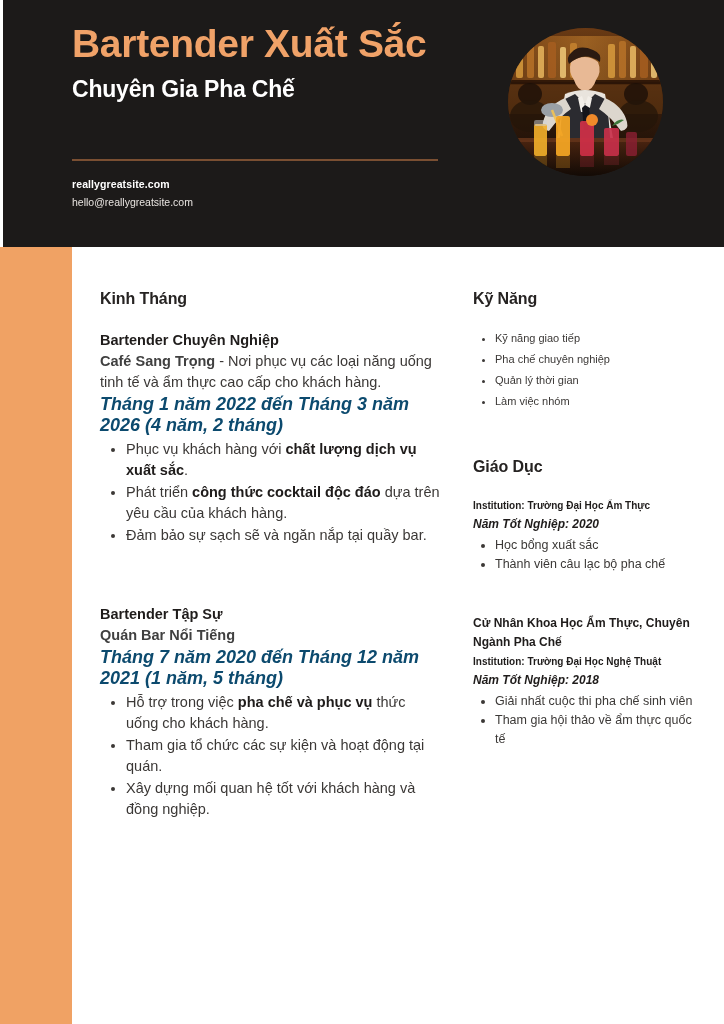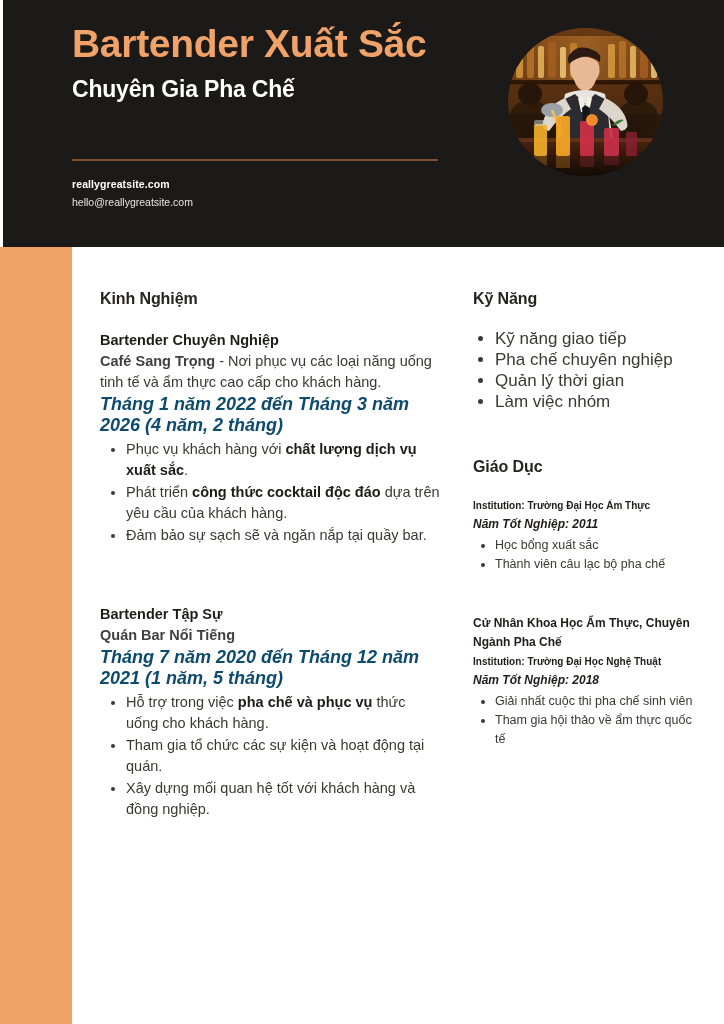--- a/index.html
+++ b/index.html
@@ -160,21 +160,21 @@
   }
   ul.bullets li b { color: #1f1c1b; font-weight: bold; }
 
   
   ul.skills {
     margin: 0;
     padding-left: 22px;
     list-style: disc;
   }
   ul.skills li {
-    font-size: 17px;
+    font-size: 11px;
     line-height: 21px;
     color: #3b3836;
   }
   .edu-block { margin-bottom: 20px; }
   .edu-block:last-child { margin-bottom: 12px; }
   .edu-degree {
     font-size: 12px;
     font-weight: bold;
     color: #1f1c1b;
     line-height: 19px;
@@ -295,21 +295,21 @@
         <rect x="48" y="128" width="14" height="12" fill="#f2a424" opacity="0.25"></rect>
         <rect x="72" y="128" width="14" height="11" fill="#cf2f47" opacity="0.22"></rect>
         <rect x="96" y="128" width="15" height="9" fill="#c8304a" opacity="0.2"></rect>
       </svg>
     </div>
   </div>
 
   <div class="stripe"></div>
 
   <div class="col-left">
-    <div class="section-title">Kinh Nghiệm</div>
+    <div class="section-title">Kinh Tháng</div>
 
     <div class="job">
       <div class="job-title">Bartender Chuyên Nghiệp</div>
       <div class="job-company"><b>Café Sang Trọng</b><span> - Nơi phục vụ các loại năng uống tinh tế và ẩm thực cao cấp cho khách hàng.</span></div>
       <div class="job-dates">Tháng 1 năm 2022 đến Tháng 3 năm 2026 (4 năm, 2 tháng)</div>
       <ul class="bullets">
         <li><span>Phục vụ khách hàng với </span><b>chất lượng dịch vụ xuất sắc</b><span>.</span></li>
         <li><span>Phát triển </span><b>công thức cocktail độc đáo</b><span> dựa trên yêu cầu của khách hàng.</span></li>
         <li><span>Đảm bảo sự sạch sẽ và ngăn nắp tại quầy bar.</span><b></b><span></span></li>
       </ul>
@@ -337,21 +337,21 @@
       <li>Quản lý thời gian</li>
       <li>Làm việc nhóm</li>
     </ul>
 
     <div style="height:46px"></div>
 
     <div class="section-title">Giáo Dục</div>
 
     <div class="edu-block">
       <div class="edu-inst">Institution: Trường Đại Học Ẩm Thực</div>
-      <div class="edu-year">Năm Tốt Nghiệp: 2011</div>
+      <div class="edu-year">Năm Tốt Nghiệp: 2020</div>
       <ul class="edu-bullets">
         <li>Học bổng xuất sắc</li>
         <li>Thành viên câu lạc bộ pha chế</li>
       </ul>
     </div>
 
     <div style="height:20px"></div>
 
     <div class="edu-block">
       <div class="edu-degree">Cử Nhân Khoa Học Ẩm Thực, Chuyên Ngành Pha Chế</div>

